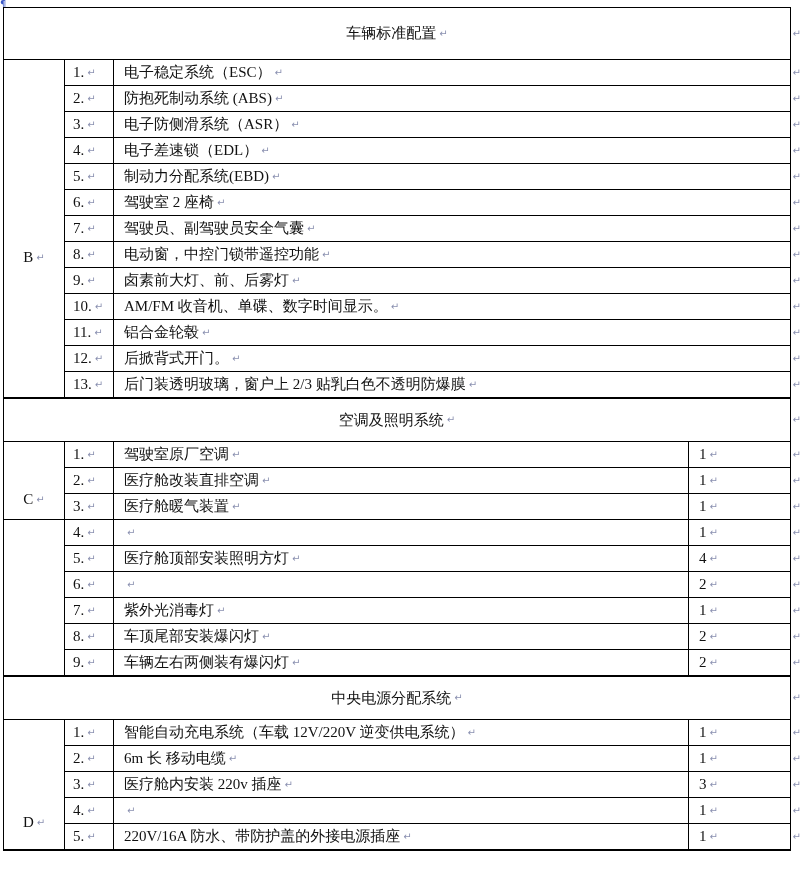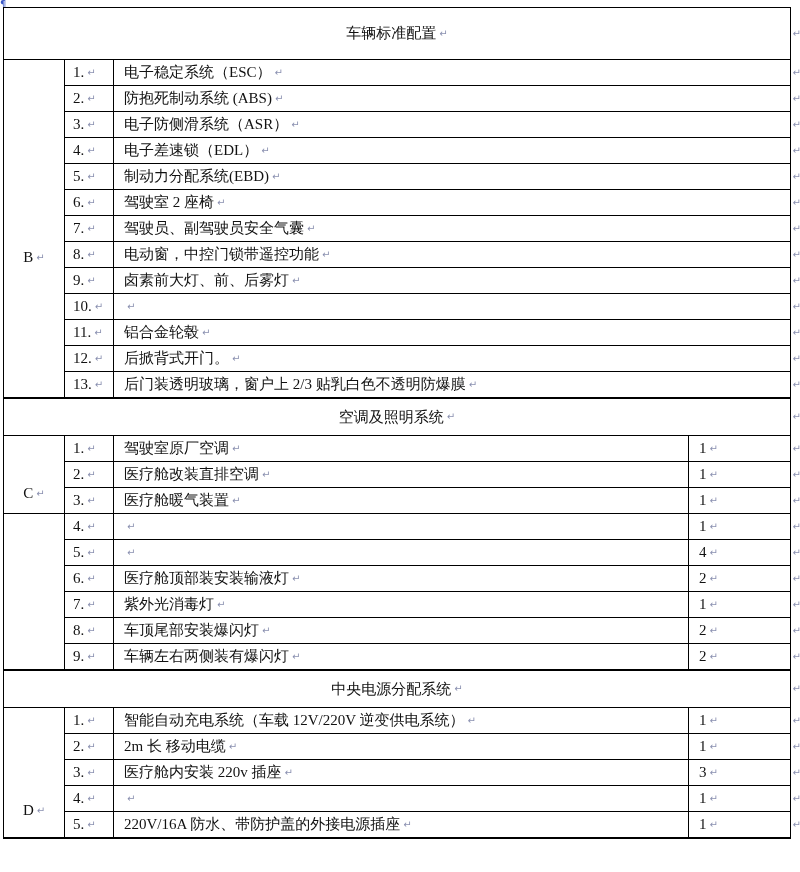--- a/index.html
+++ b/index.html
@@ -2,21 +2,21 @@
 <html><head>
 <meta charset="utf-8">
 <style>
   html,body{margin:0;padding:0;background:#fff;}
   .page{position:relative;width:800px;height:872px;background:#fff;overflow:hidden;
         font-family:"Liberation Serif","DejaVu Serif",serif;color:#111;font-size:15px;}
   .doc-table{position:absolute;left:3px;top:7px;width:788px;border:1px solid #000;box-sizing:border-box;background:#fff;}
   .title-row{position:relative;height:52px;border-top:1px solid #000;border-bottom:1px solid #000;
              display:flex;align-items:center;justify-content:center;box-sizing:border-box;}
   .title-row.first{border-top:none;}
-  .title-row.tall{height:38px;}
+  .title-row.tall{height:44px;}
   .sec-grid{display:grid;grid-auto-rows:26px;}
   .g3{grid-template-columns:61px 49px 1fr;}
   .g4{grid-template-columns:61px 49px 1fr 101px;}
   .cell{position:relative;display:flex;align-items:center;box-sizing:border-box;
         border-bottom:1px solid #000;white-space:nowrap;overflow:visible;}
   .lc{grid-column:1;border-right:1px solid #000;justify-content:center;}
   .n{border-right:1px solid #000;padding-left:8px;}
   .d{padding-left:10px;}
   .dq{border-right:1px solid #000;}
   .q{padding-left:10px;}
@@ -151,20 +151,21 @@
           <span>卤素前大灯、前、后雾灯</span>
           <span class="mk">↵</span>
           <span class="mk rmk">↵</span>
         </div>
 
       <div class="cell n">
           <span>10.</span>
           <span class="mk">↵</span>
         </div>
       <div class="cell d">
+          <span>AM/FM 收音机、单碟、数字时间显示。</span>
           <span class="mk">↵</span>
           <span class="mk rmk">↵</span>
         </div>
 
       <div class="cell n">
           <span>11.</span>
           <span class="mk">↵</span>
         </div>
       <div class="cell d">
           <span>铝合金轮毂</span>
@@ -262,34 +263,34 @@
           <span>1</span>
           <span class="mk">↵</span>
           <span class="mk rmk">↵</span>
         </div>
 
       <div class="cell n">
           <span>5.</span>
           <span class="mk">↵</span>
         </div>
       <div class="cell d dq">
+          <span>医疗舱顶部安装照明方灯</span>
           <span class="mk">↵</span>
         </div>
       <div class="cell q">
           <span>4</span>
           <span class="mk">↵</span>
           <span class="mk rmk">↵</span>
         </div>
 
       <div class="cell n">
           <span>6.</span>
           <span class="mk">↵</span>
         </div>
       <div class="cell d dq">
-          <span>医疗舱顶部装安装输液灯</span>
           <span class="mk">↵</span>
         </div>
       <div class="cell q">
           <span>2</span>
           <span class="mk">↵</span>
           <span class="mk rmk">↵</span>
         </div>
 
       <div class="cell n">
           <span>7.</span>
@@ -360,21 +361,21 @@
           <span>1</span>
           <span class="mk">↵</span>
           <span class="mk rmk">↵</span>
         </div>
 
       <div class="cell n">
           <span>2.</span>
           <span class="mk">↵</span>
         </div>
       <div class="cell d dq">
-          <span>2m 长 移动电缆</span>
+          <span>6m 长 移动电缆</span>
           <span class="mk">↵</span>
         </div>
       <div class="cell q">
           <span>1</span>
           <span class="mk">↵</span>
           <span class="mk rmk">↵</span>
         </div>
 
       <div class="cell n">
           <span>3.</span>

